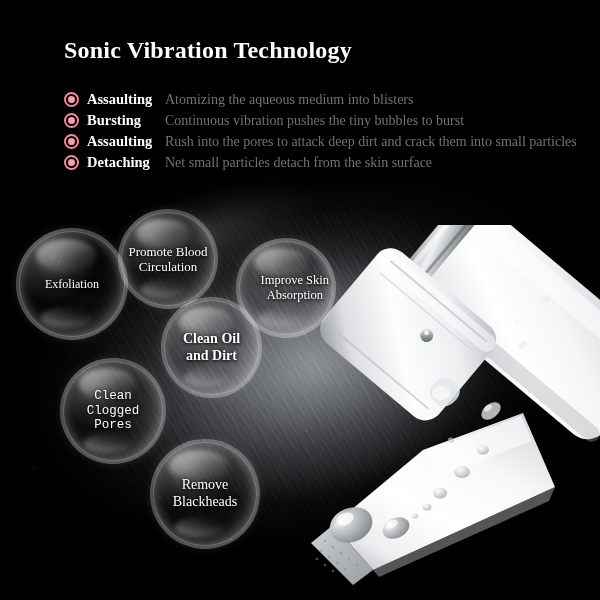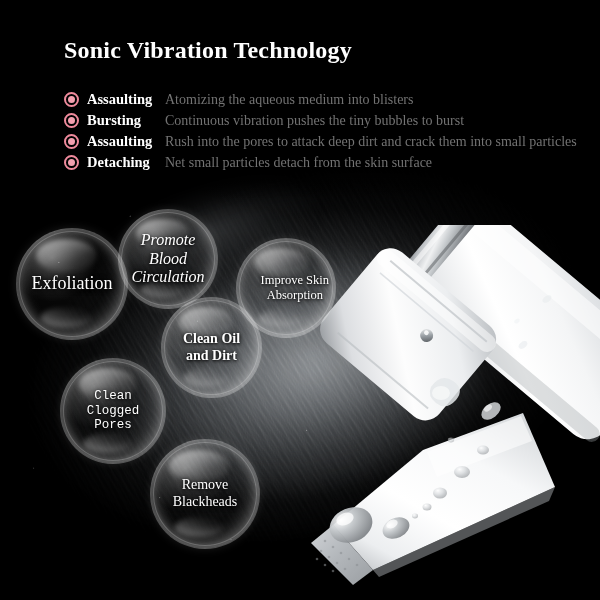--- a/index.html
+++ b/index.html
@@ -413,27 +413,27 @@
   </div>
 
   <div class="vignette"></div>
   <div class="top-fade"></div>
 
   <div id="bubbles">
       <div class="bubble" style="left: 16px; top: 228px; width: 112px; height: 112px;">
         <div class="gloss-top"></div>
         <div class="gloss-bottom"></div>
         <div class="rim"></div>
-        <div class="bubble-label" style="font-size: 18px;">Exfoliation</div>
+        <div class="bubble-label" style="font-size: 12px;">Exfoliation</div>
       </div>
       <div class="bubble" style="left: 118px; top: 209px; width: 100px; height: 100px;">
         <div class="gloss-top"></div>
         <div class="gloss-bottom"></div>
         <div class="rim"></div>
-        <div class="bubble-label" style="font-size: 16px; font-style: italic;">Promote Blood
+        <div class="bubble-label" style="font-size: 13px;">Promote Blood
 Circulation</div>
       </div>
       <div class="bubble dark" style="left: 236px; top: 238px; width: 100px; height: 100px; justify-content: flex-end;">
         <div class="gloss-top"></div>
         <div class="gloss-bottom"></div>
         <div class="rim"></div>
         <div class="bubble-label" style="font-size: 12.5px;">Improve Skin
 Absorption</div>
       </div>
       <div class="bubble" style="left: 161px; top: 297px; width: 101px; height: 101px; font-weight: bold;">

